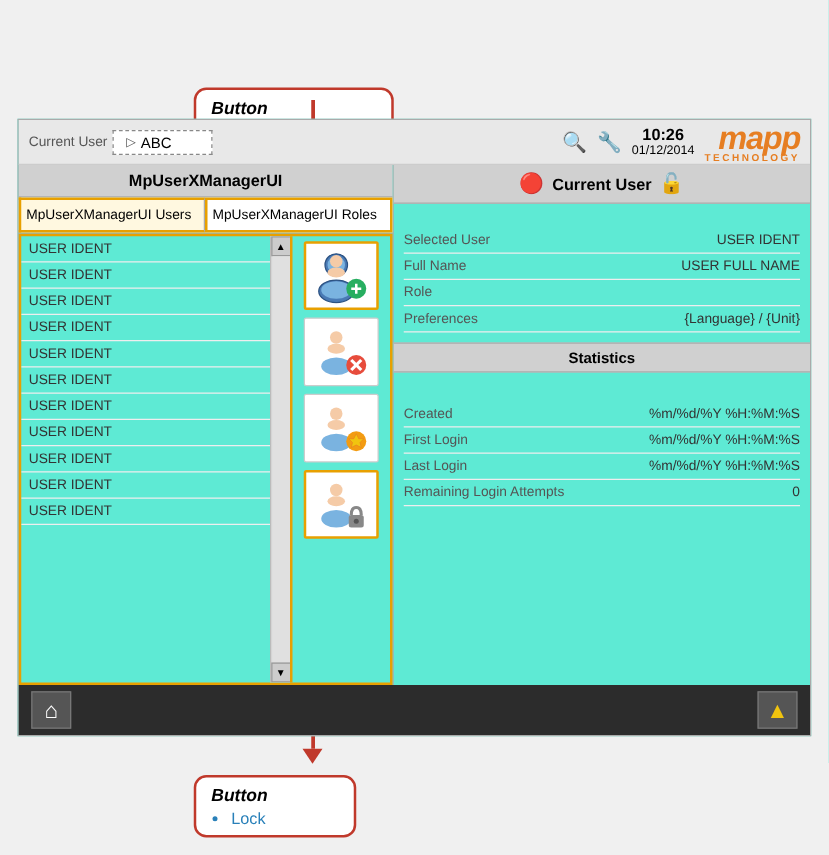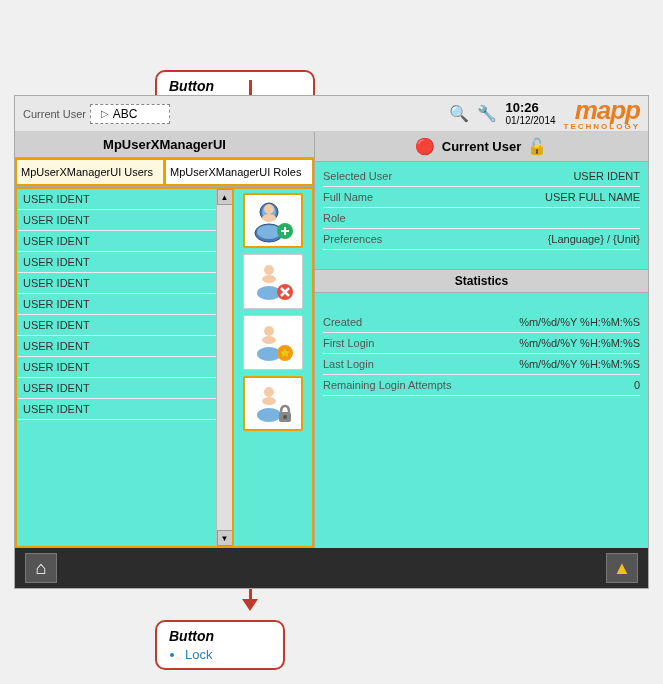--- a/index.html
+++ b/index.html
@@ -92,20 +92,21 @@
       display: flex;
       align-items: center;
       gap: 8px;
     }
     .search-icon-btn, .settings-icon-btn {
       font-size: 16px;
       cursor: pointer;
       color: #555;
     }
     .time-display {
+      text-align: center;
       font-size: 13px;
       font-weight: bold;
       line-height: 1.2;
     }
     .time-display .date {
       font-size: 10px;
       font-weight: normal;
     }
     .mapp-logo {
       font-size: 22px;
@@ -258,20 +259,21 @@
       border-bottom: 1px solid #aaa;
       display: flex;
       align-items: center;
       justify-content: center;
       gap: 6px;
     }
 
     .info-table {
       padding: 4px 8px;
       font-size: 11px;
+      margin-top: 15px;
     }
     .info-row {
       display: flex;
       justify-content: space-between;
       padding: 4px 0;
       border-bottom: 1px solid #eee;
     }
     .info-label {
       color: #555;
       font-size: 11px;
@@ -281,21 +283,21 @@
       font-size: 11px;
       text-align: right;
     }
 
     .section-header {
       background: #d0d0d0;
       text-align: center;
       padding: 4px;
       font-size: 12px;
       font-weight: bold;
-      margin: 15px 0;
+      margin: 4px 0;
       border-top: 1px solid #aaa;
       border-bottom: 1px solid #aaa;
     }
 
     
     .bottom-bar {
       height: 40px;
       background: #2c2c2c;
       display: flex;
       align-items: center;

